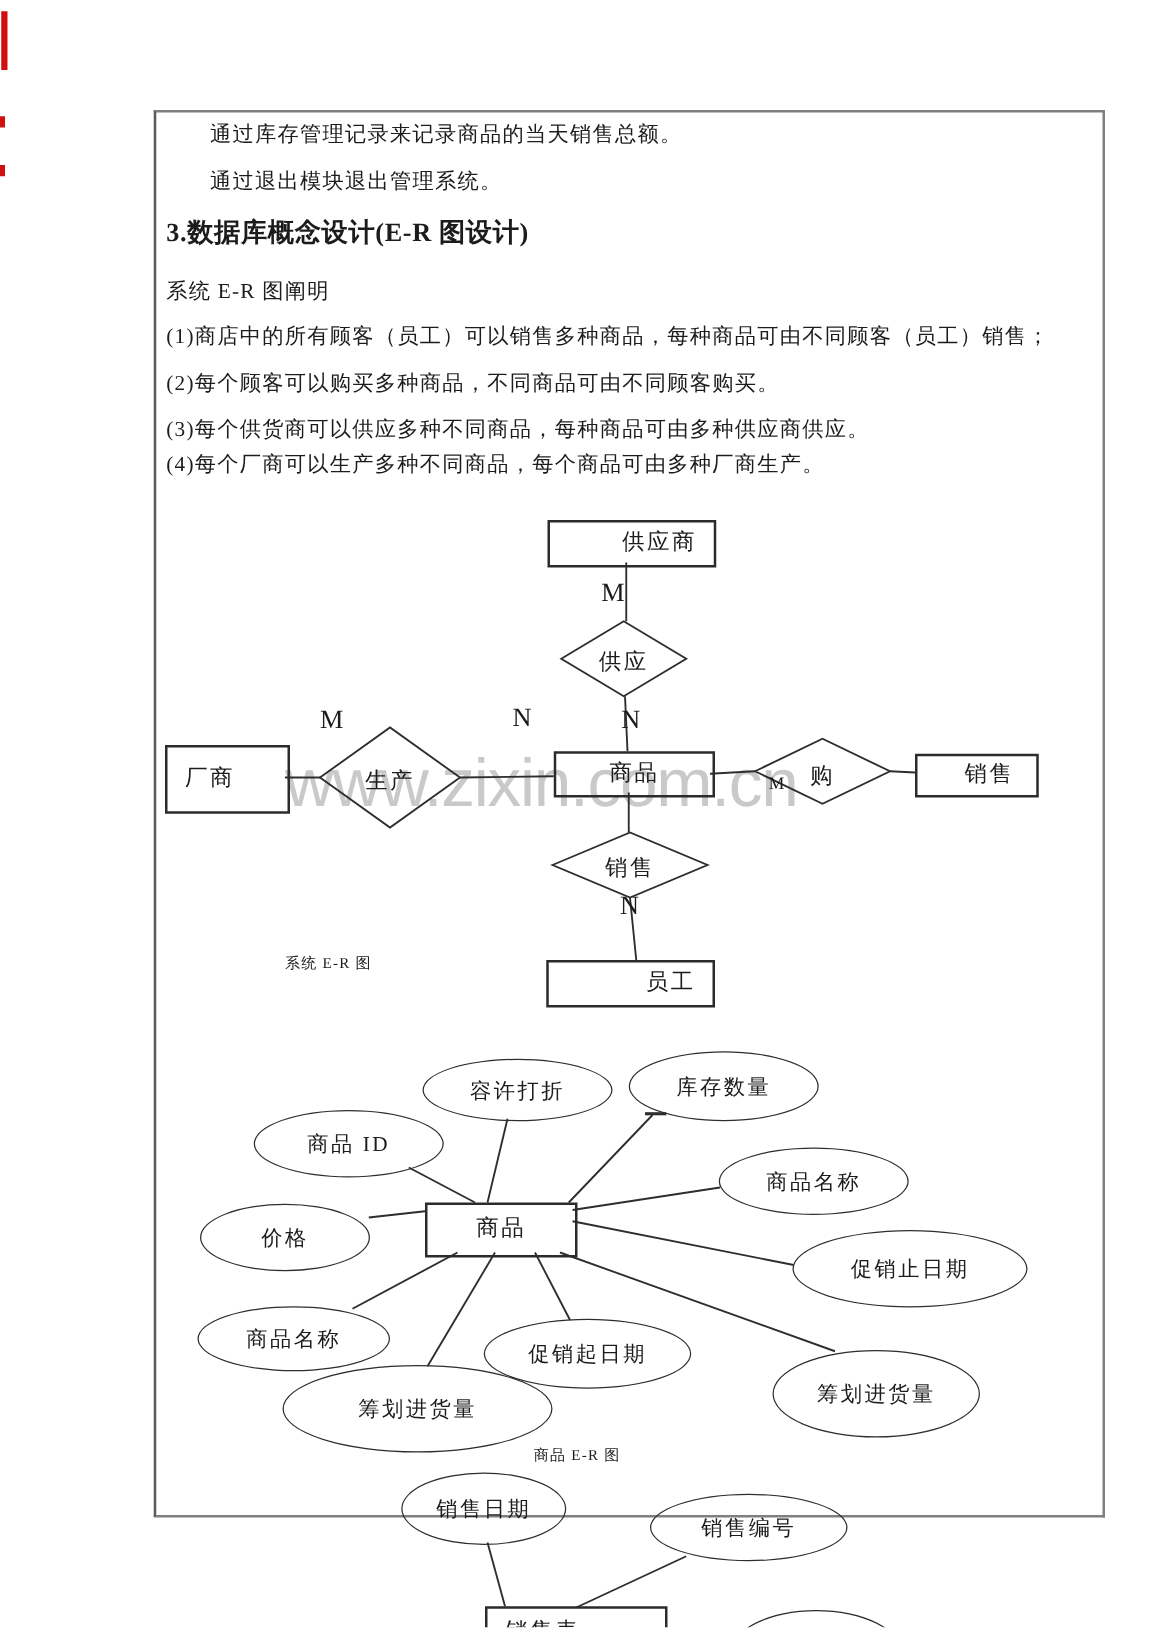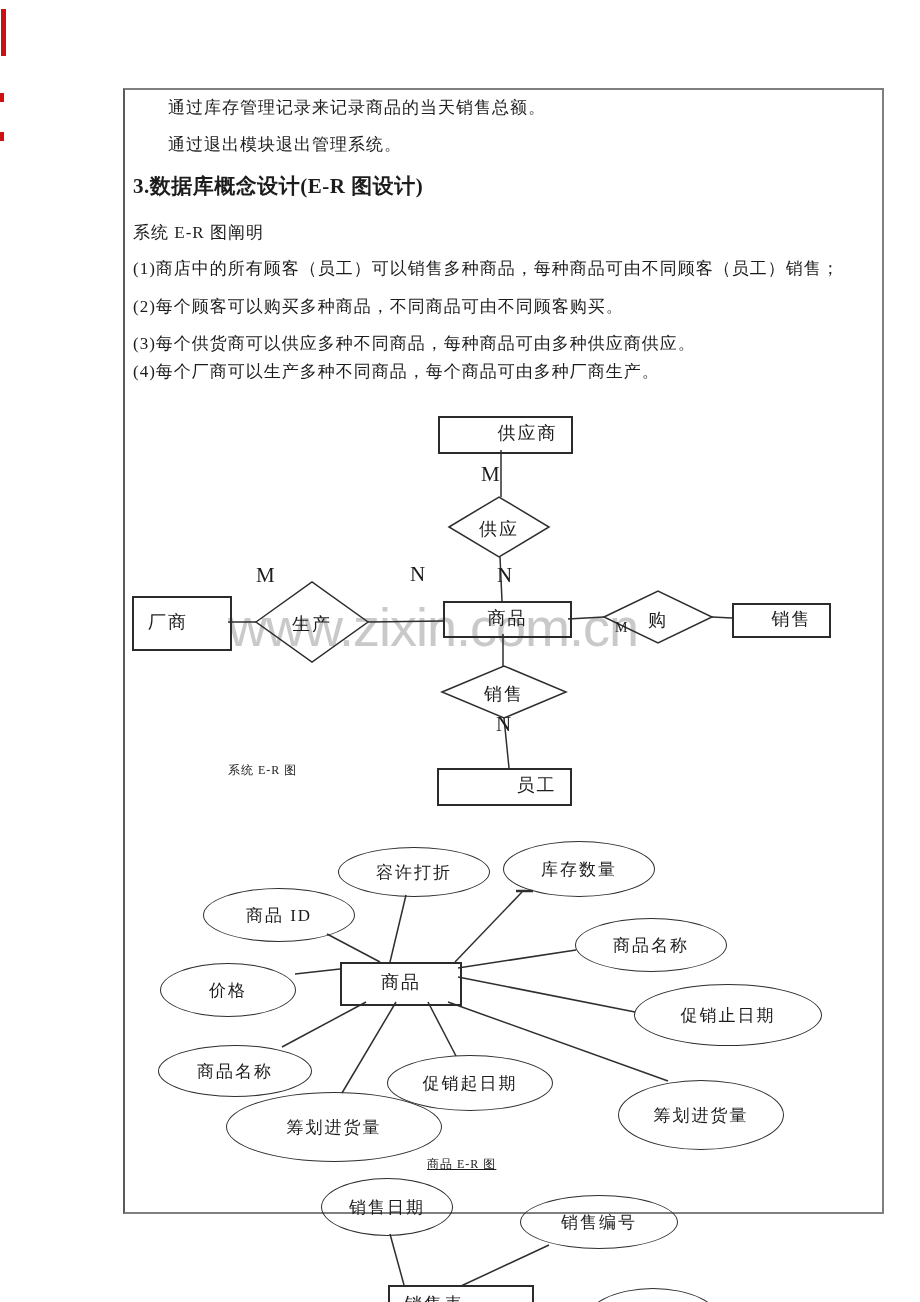--- a/index.html
+++ b/index.html
@@ -145,21 +145,21 @@
       <span>筹划进货量</span>
     </div>
   <div class="ell" style="left:618px;top:1080px;width:164px;height:68px;">
       <span>筹划进货量</span>
     </div>
 
   <div class="box" style="left:340px;top:962px;width:118px;height:40px;line-height:37px;">
     <span>商品</span>
   </div>
 
-  <div class="caption" style="left:427px;top:1156px;text-decoration:underline;">商品 E-R 图</div>
+  <div class="caption" style="left:427px;top:1156px;">商品 E-R 图</div>
 
   <div class="ell" style="left:321px;top:1178px;width:130px;height:56px;">
       <span>销售日期</span>
     </div>
   <div class="ell" style="left:520px;top:1195px;width:156px;height:52px;">
       <span>销售编号</span>
     </div>
   <div class="ell" style="left:584px;top:1288px;width:136px;height:68px;"></div>
   <div class="box" style="left:388px;top:1285px;width:128px;height:40px;text-align:left;padding-left:14px;line-height:34px;">
     <span>销售表</span>

